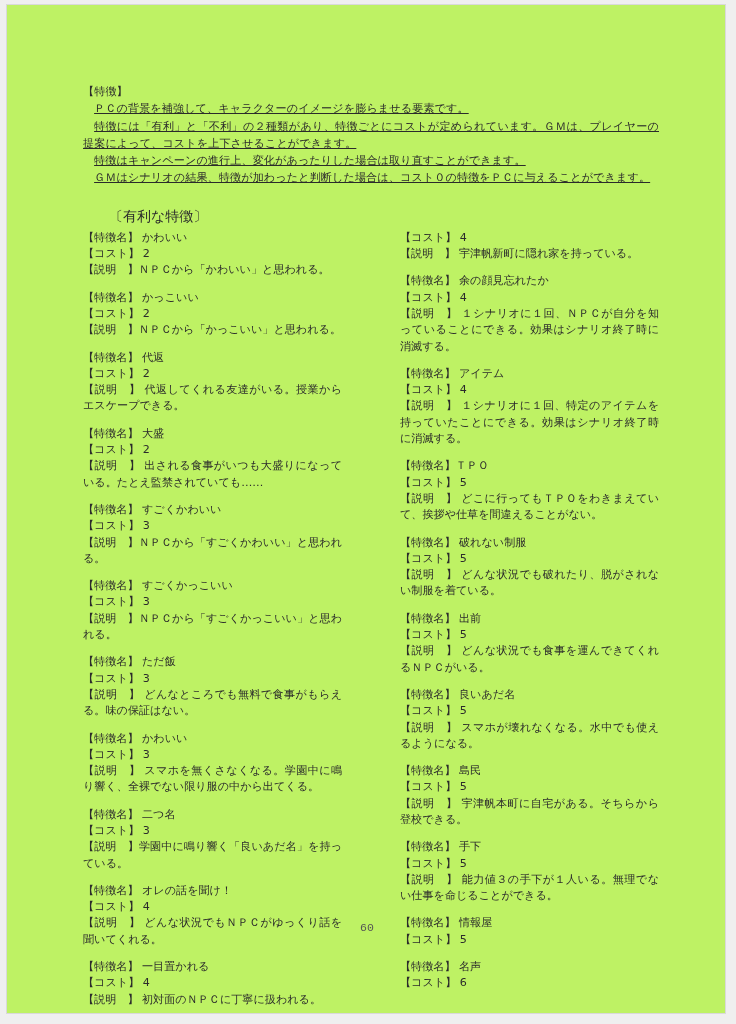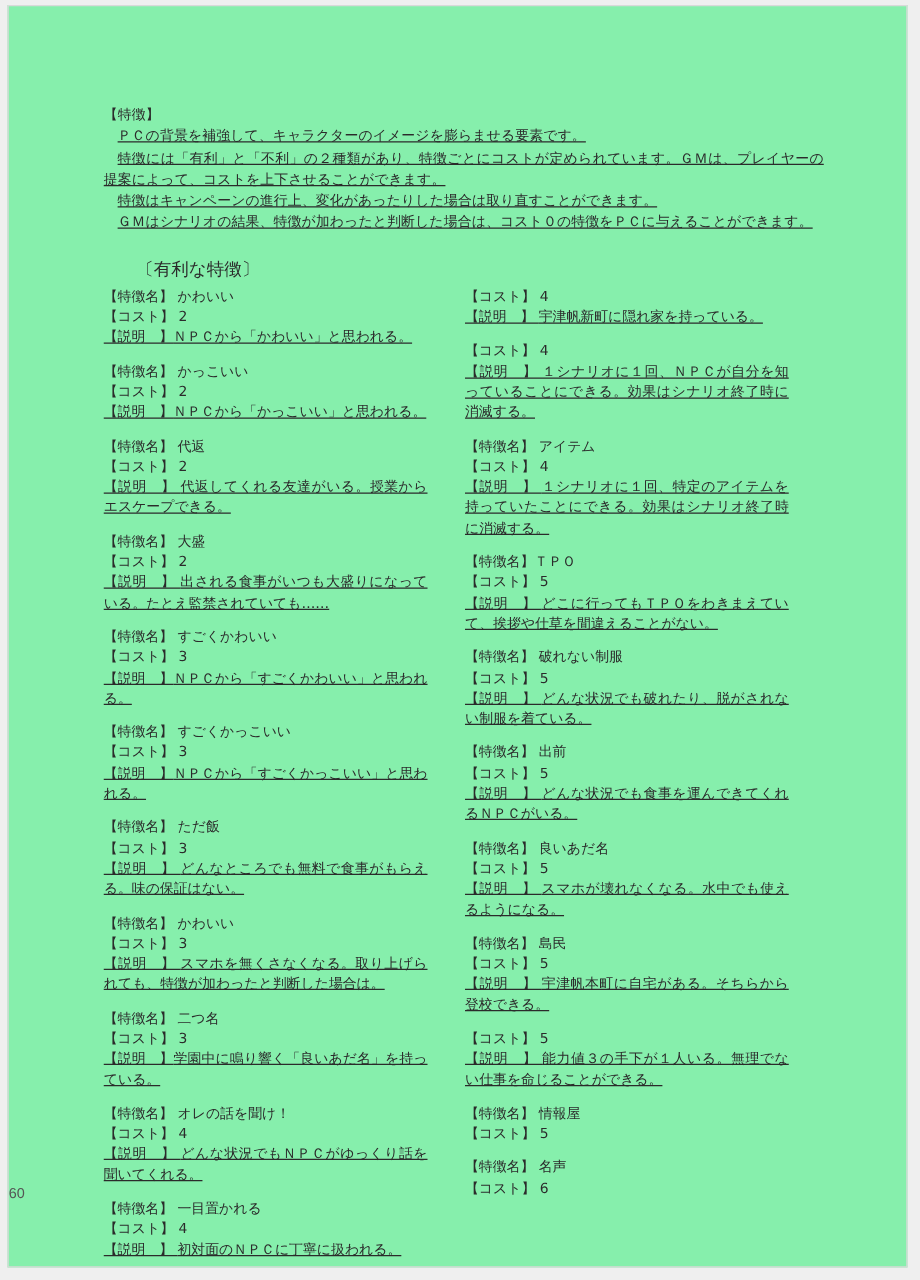--- a/index.html
+++ b/index.html
@@ -13,21 +13,21 @@
     background: #efefef;
     font-family: "DejaVu Sans", "Liberation Sans", sans-serif;
     overflow: hidden;
   }
   .page {
     position: absolute;
     left: 6px;
     top: 4px;
     width: 720px;
     height: 1010px;
-    background: #86efac;
+    background: #bef264;
     border: 1px solid #d9d9d9;
     box-sizing: border-box;
     box-shadow: 0 0 0 0 transparent;
   }
   .content {
     position: absolute;
     left: 76px;
     top: 78px;
     width: 576px;
   }
@@ -60,21 +60,22 @@
     font-size: 14px;
     line-height: 20px;
     color: #2b2b2b;
     font-weight: normal;
   }
 
   
   .columns {
     position: relative;
     display: flex;
-    gap: 0px;
+    gap: 16px;
+    justify-content: space-between;
   }
   .col {
     width: 259px;
     flex: 0 0 259px;
   }
   .col.right {
     margin-left: 30px;
   }
 
   .entry {
@@ -84,36 +85,36 @@
   .line {
     font-size: 11.1px;
     line-height: 16.3px;
     color: #2b2b2b;
     white-space: pre-wrap;
     word-break: break-all;
   }
   .line.desc {
     text-align: justify;
     text-justify: inter-ideograph;
-    text-decoration: underline;
   }
   .lbl { white-space: pre; }
 
   
   .frag { margin-bottom: 11px; }
 
   
   .page-number {
     position: absolute;
     left: 0;
-    top: 944px;
+    top: 916px;
     width: 720px;
+    text-align: center;
     font-size: 11.5px;
     color: #555555;
-    font-family: Liberation Sans, sans-serif;
+    font-family: Liberation Mono, monospace;
   }
 </style>
 </head>
 <body>
 
 <div class="page">
   <div class="content">
 
     <div class="intro">
       <div class="heading">【特徴】</div>
@@ -158,21 +159,21 @@
             <div class="line desc"><span class="lbl">【説明　】</span><span>ＮＰＣから「すごくかっこいい」と思われる。</span></div>
           </div>
           <div class="entry">
             <div class="line"><span class="lbl">【特徴名】 </span><span>ただ飯</span></div>
             <div class="line"><span class="lbl">【コスト】 </span><span>3</span></div>
             <div class="line desc"><span class="lbl">【説明　】 </span><span>どんなところでも無料で食事がもらえる。味の保証はない。</span></div>
           </div>
           <div class="entry">
             <div class="line"><span class="lbl">【特徴名】 </span><span>かわいい</span></div>
             <div class="line"><span class="lbl">【コスト】 </span><span>3</span></div>
-            <div class="line desc"><span class="lbl">【説明　】 </span><span>スマホを無くさなくなる。取り上げられても、特徴が加わったと判断した場合は。</span></div>
+            <div class="line desc"><span class="lbl">【説明　】 </span><span>スマホを無くさなくなる。学園中に鳴り響く、全裸でない限り服の中から出てくる。</span></div>
           </div>
           <div class="entry">
             <div class="line"><span class="lbl">【特徴名】 </span><span>二つ名</span></div>
             <div class="line"><span class="lbl">【コスト】 </span><span>3</span></div>
             <div class="line desc"><span class="lbl">【説明　】</span><span>学園中に鳴り響く「良いあだ名」を持っている。</span></div>
           </div>
           <div class="entry">
             <div class="line"><span class="lbl">【特徴名】 </span><span>オレの話を聞け！</span></div>
             <div class="line"><span class="lbl">【コスト】 </span><span>4</span></div>
             <div class="line desc"><span class="lbl">【説明　】 </span><span>どんな状況でもＮＰＣがゆっくり話を聞いてくれる。</span></div>
@@ -182,20 +183,21 @@
             <div class="line"><span class="lbl">【コスト】 </span><span>4</span></div>
             <div class="line desc"><span class="lbl">【説明　】 </span><span>初対面のＮＰＣに丁寧に扱われる。</span></div>
           </div>
         </div>
       <div class="col right" id="col-right">
           <div class="frag">
             <div class="line"><span class="lbl">【コスト】 </span><span>4</span></div>
             <div class="line desc"><span class="lbl">【説明　】 </span><span>宇津帆新町に隠れ家を持っている。</span></div>
           </div>
           <div class="entry">
+            <div class="line"><span class="lbl">【特徴名】 </span><span>余の顔見忘れたか</span></div>
             <div class="line"><span class="lbl">【コスト】 </span><span>4</span></div>
             <div class="line desc"><span class="lbl">【説明　】 </span><span>１シナリオに１回、ＮＰＣが自分を知っていることにできる。効果はシナリオ終了時に消滅する。</span></div>
           </div>
           <div class="entry">
             <div class="line"><span class="lbl">【特徴名】 </span><span>アイテム</span></div>
             <div class="line"><span class="lbl">【コスト】 </span><span>4</span></div>
             <div class="line desc"><span class="lbl">【説明　】 </span><span>１シナリオに１回、特定のアイテムを持っていたことにできる。効果はシナリオ終了時に消滅する。</span></div>
           </div>
           <div class="entry">
             <div class="line"><span class="lbl">【特徴名】</span><span>ＴＰＯ</span></div>
@@ -216,20 +218,21 @@
             <div class="line"><span class="lbl">【特徴名】 </span><span>良いあだ名</span></div>
             <div class="line"><span class="lbl">【コスト】 </span><span>5</span></div>
             <div class="line desc"><span class="lbl">【説明　】 </span><span>スマホが壊れなくなる。水中でも使えるようになる。</span></div>
           </div>
           <div class="entry">
             <div class="line"><span class="lbl">【特徴名】 </span><span>島民</span></div>
             <div class="line"><span class="lbl">【コスト】 </span><span>5</span></div>
             <div class="line desc"><span class="lbl">【説明　】 </span><span>宇津帆本町に自宅がある。そちらから登校できる。</span></div>
           </div>
           <div class="entry">
+            <div class="line"><span class="lbl">【特徴名】 </span><span>手下</span></div>
             <div class="line"><span class="lbl">【コスト】 </span><span>5</span></div>
             <div class="line desc"><span class="lbl">【説明　】 </span><span>能力値３の手下が１人いる。無理でない仕事を命じることができる。</span></div>
           </div>
           <div class="entry">
             <div class="line"><span class="lbl">【特徴名】 </span><span>情報屋</span></div>
             <div class="line"><span class="lbl">【コスト】 </span><span>5</span></div>
           </div>
           <div class="entry">
             <div class="line"><span class="lbl">【特徴名】 </span><span>名声</span></div>
             <div class="line"><span class="lbl">【コスト】 </span><span>6</span></div>

